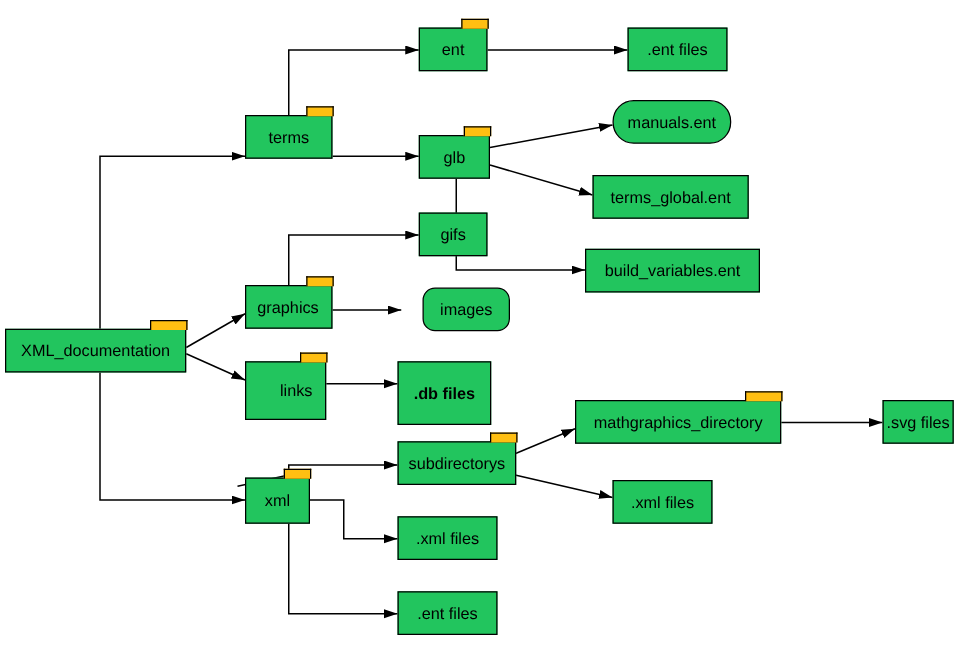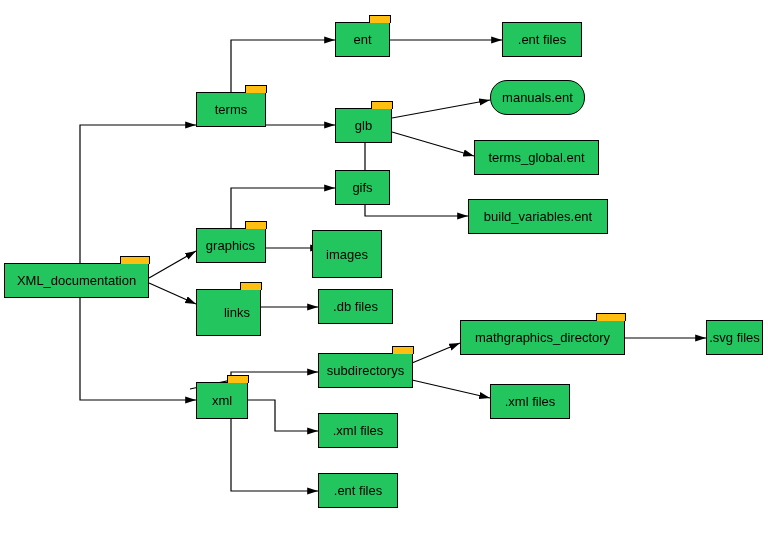--- a/index.html
+++ b/index.html
@@ -108,24 +108,24 @@
 
 <div class="node folder" style="left:335px;top:22px;width:55px;height:35px;">
     <span>ent</span>
   </div>
 <div class="node folder" style="left:335px;top:108px;width:57px;height:35px;">
     <span>glb</span>
   </div>
 <div class="node" style="left:335px;top:170px;width:55px;height:35px;">
     <span>gifs</span>
   </div>
-<div class="node" style="left:312px;top:230px;width:70px;height:48px;">
+<div class="node" style="left:338px;top:230px;width:70px;height:35px;border-radius:10px;">
     <span>images</span>
   </div>
-<div class="node" style="left:318px;top:289px;width:75px;height:35px;">
+<div class="node" style="left:318px;top:289px;width:75px;height:51px;font-weight:bold;">
     <span>.db files</span>
   </div>
 <div class="node folder" style="left:318px;top:353px;width:95px;height:35px;">
     <span>subdirectorys</span>
   </div>
 <div class="node" style="left:318px;top:413px;width:80px;height:35px;">
     <span>.xml files</span>
   </div>
 <div class="node" style="left:318px;top:473px;width:80px;height:35px;">
     <span>.ent files</span>

